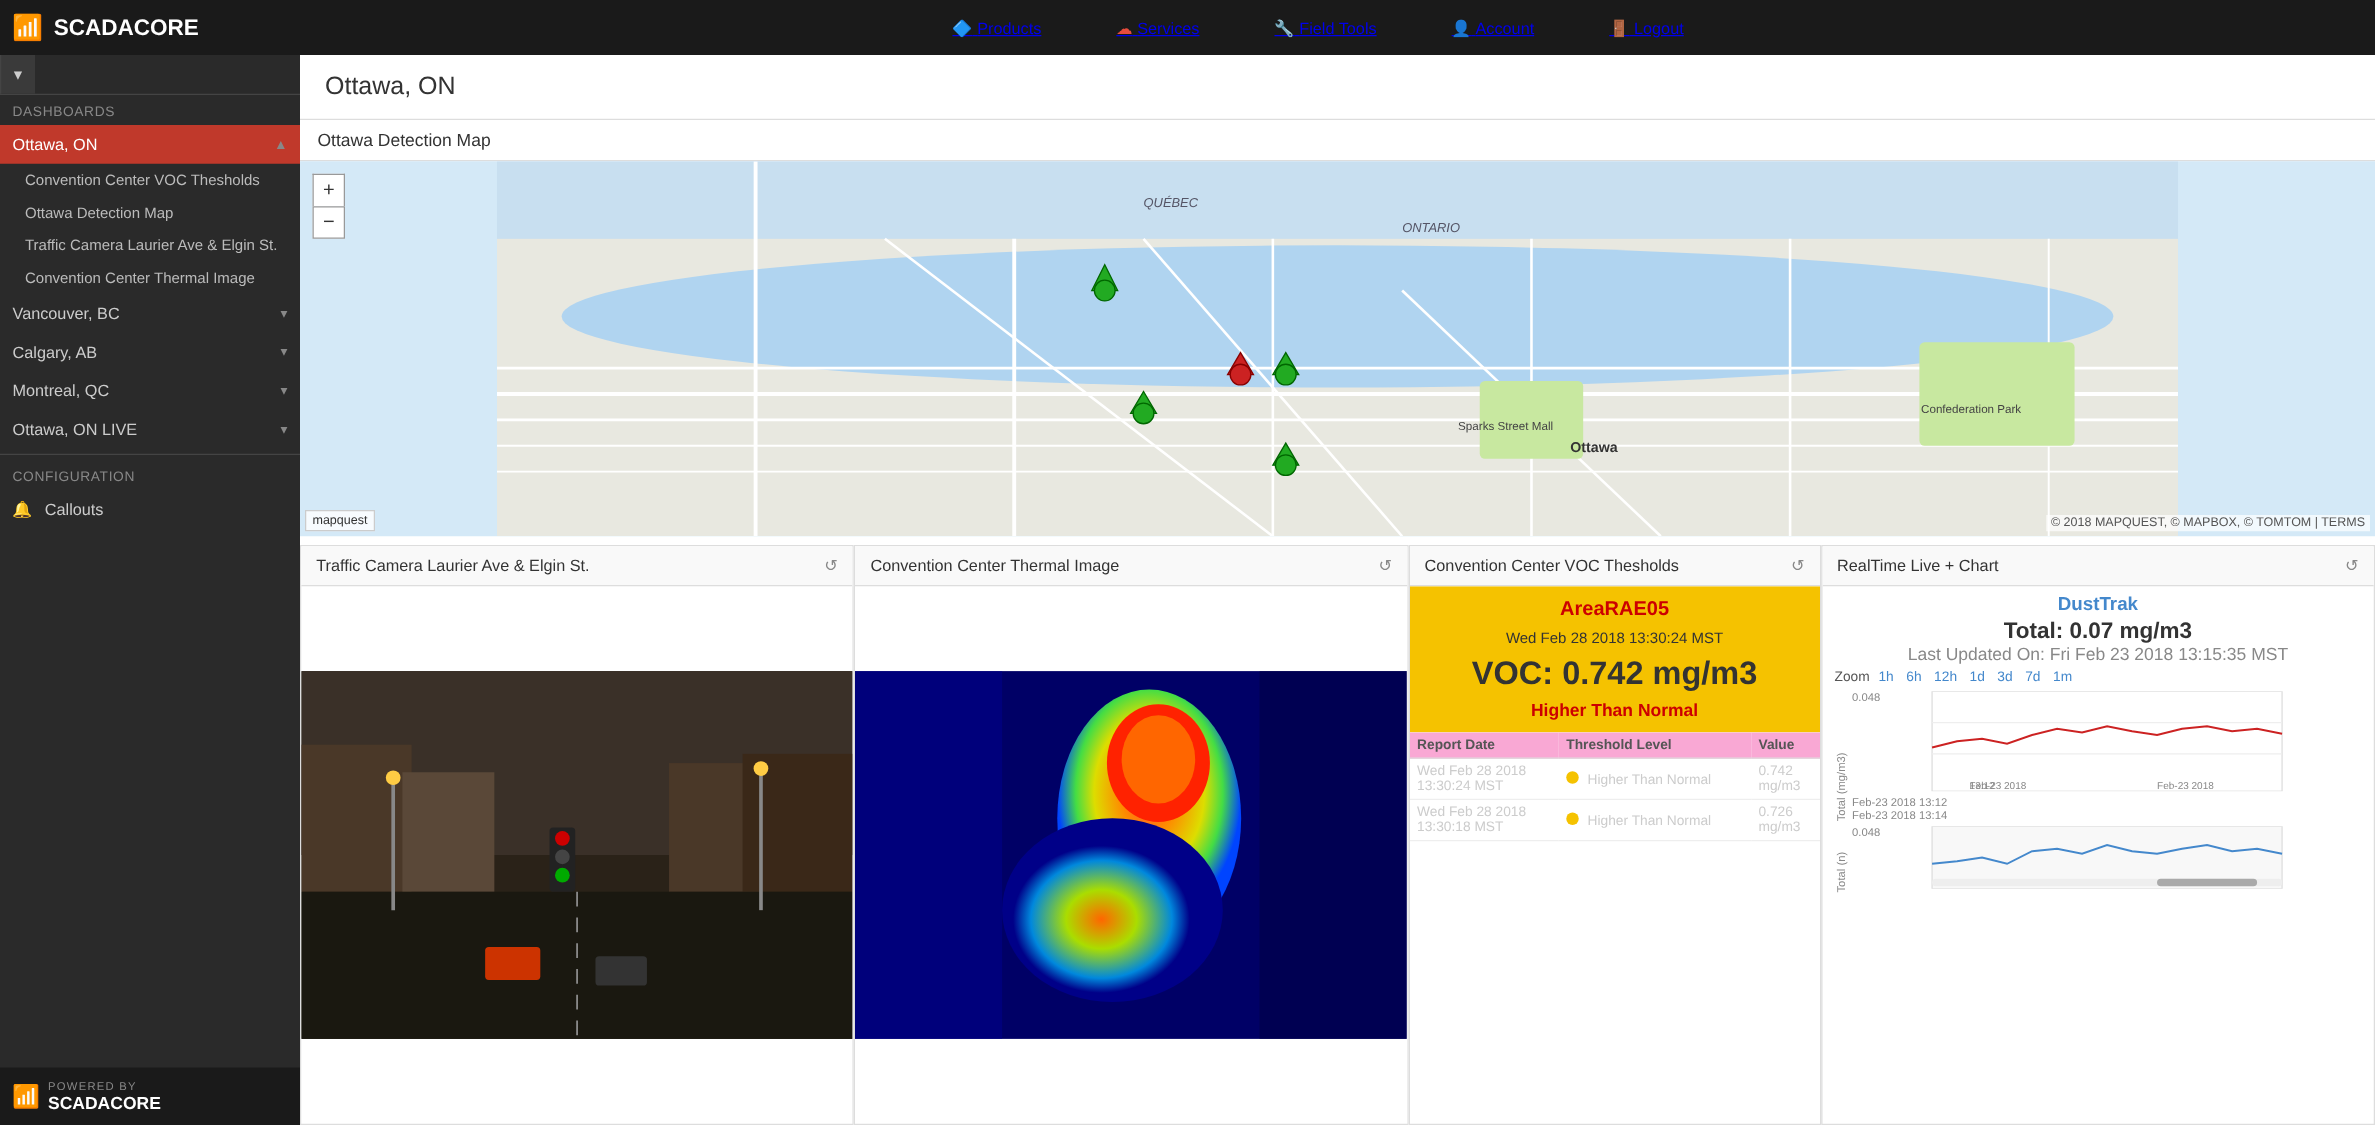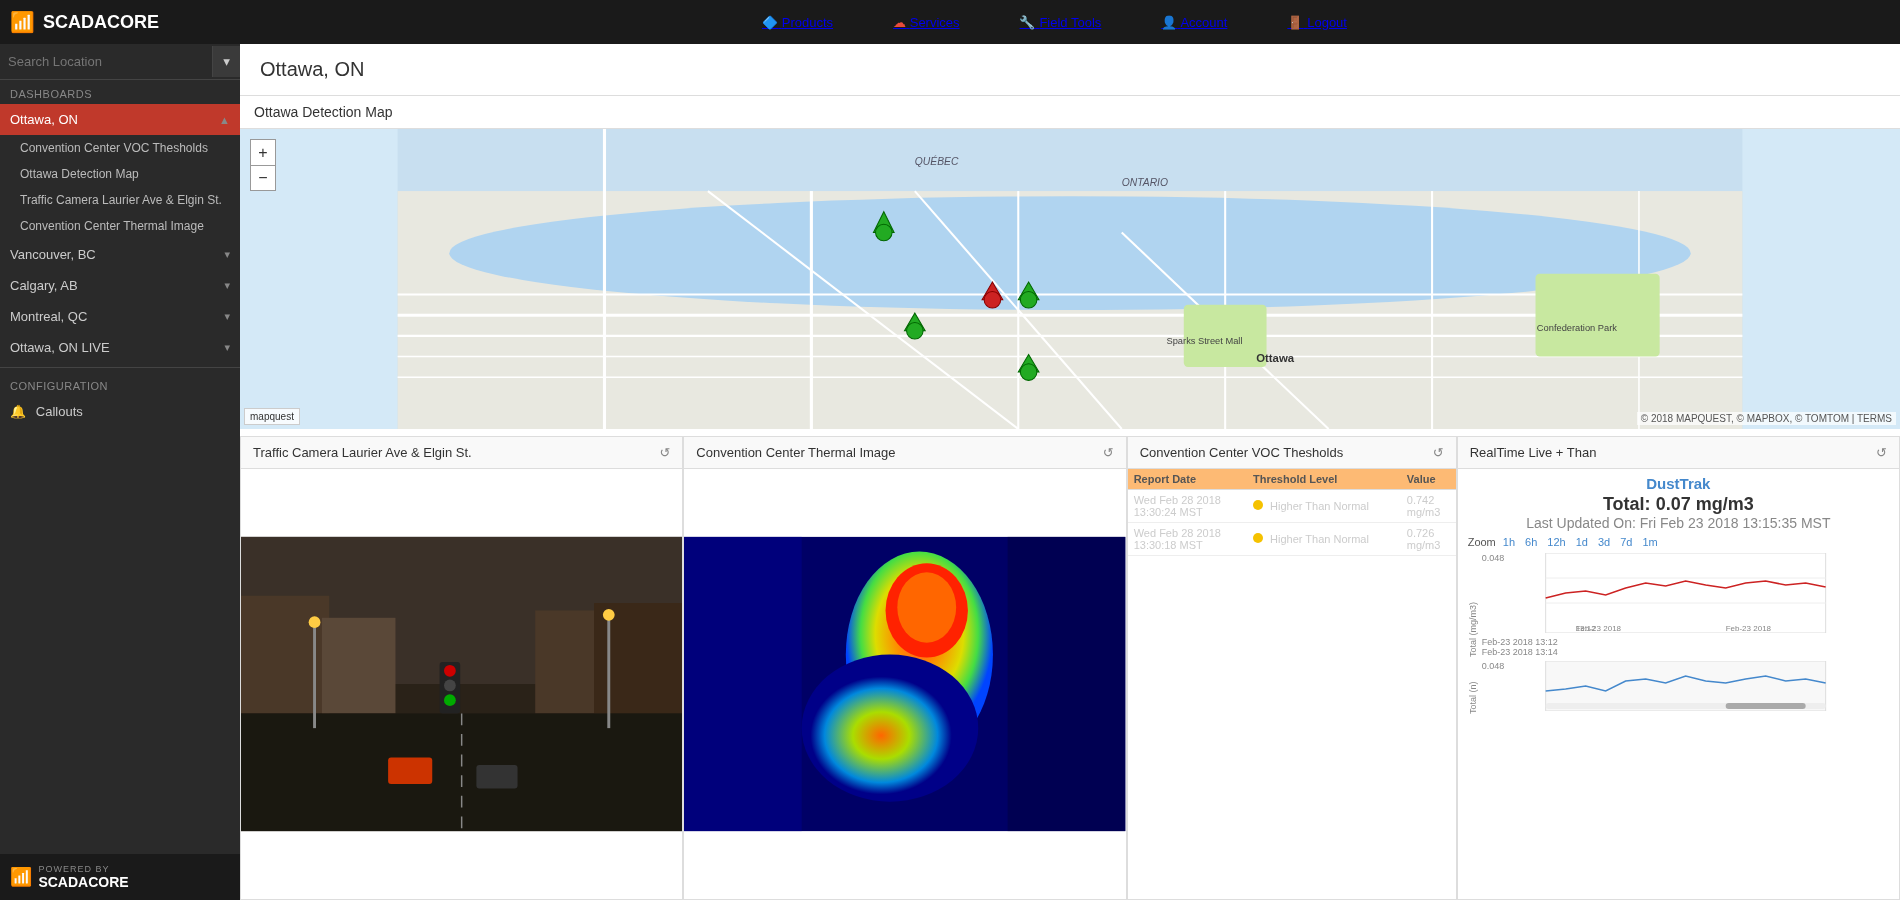--- a/index.html
+++ b/index.html
@@ -84,21 +84,21 @@
     .panel-header .panel-icon { color: #888; cursor: pointer; }
     .panel-body { flex: 1; overflow: hidden; position: relative; }
 
     
     .voc-panel-body { background: #f5c200; padding: 10px; display: flex; flex-direction: column; gap: 6px; }
     .voc-title { color: #cc0000; font-size: 16px; font-weight: bold; text-align: center; }
     .voc-datetime { color: #333; font-size: 12px; text-align: center; }
     .voc-value { color: #333; font-size: 26px; font-weight: bold; text-align: center; }
     .voc-status { color: #cc0000; font-size: 14px; font-weight: bold; text-align: center; }
     .voc-table { background: #fff; width: 100%; border-collapse: collapse; font-size: 11px; }
-    .voc-table th { background: #fdba74; padding: 4px 6px; text-align: left; color: #555; border-bottom: 1px solid #ddd; }
+    .voc-table th { background: #f9a8d4; padding: 4px 6px; text-align: left; color: #555; border-bottom: 1px solid #ddd; }
     .voc-table td { padding: 4px 6px; border-bottom: 1px solid #eee; }
     .dot-yellow { display: inline-block; width: 10px; height: 10px; background: #f5c200; border-radius: 50%; margin-right: 4px; }
 
     
     .chart-panel-body { padding: 6px 10px; }
     .chart-title { color: #4488cc; font-size: 15px; font-weight: bold; text-align: center; margin-bottom: 2px; }
     .chart-total { color: #333; font-size: 18px; font-weight: bold; text-align: center; }
     .chart-updated { font-size: 14px; color: #888; text-align: center; }
     .zoom-controls { display: flex; gap: 4px; align-items: center; margin: 4px 0; }
     .zoom-label { font-size: 11px; color: #555; text-align: right; }
@@ -135,21 +135,20 @@
       <span>🚪</span>
       <span>Logout</span>
     </a>
   </div>
 </nav>
 
 <div class="main-layout">
 
   <aside class="sidebar">
     <div class="sidebar-search">
-      <input type="text" placeholder="Search Location" style="">
       <button class="dropdown-btn">▾</button>
     </div>
 
     <div class="sidebar-section-label">DASHBOARDS</div>
 
     <div class="sidebar-item active">
       <span>Ottawa, ON</span>
       <span class="chevron">▲</span>
     </div>
     <div class="sidebar-sub-item">Convention Center VOC Thesholds</div>
@@ -334,20 +333,29 @@
           </svg>
         </div>
       </div>
 
       <div class="panel" style="min-width:300px;max-width:330px;">
         <div class="panel-header">
           <span>Convention Center VOC Thesholds</span>
           <span class="panel-icon">↺</span>
         </div>
         <div class="panel-body">
+          <div class="voc-panel-body">
+            <div class="voc-title">AreaRAE05</div>
+            <div class="voc-datetime">Wed Feb 28 2018 13:30:24 MST</div>
+            <div class="voc-value">
+              <span>VOC:</span>
+              <span>0.742 mg/m3</span>
+            </div>
+            <div class="voc-status">Higher Than Normal</div>
+          </div>
           <table class="voc-table">
             <thead>
               <tr>
                 <th>Report Date</th>
                 <th>Threshold Level</th>
                 <th>Value</th>
               </tr>
             </thead>
             <tbody>
               <tr>
@@ -378,21 +386,21 @@
                   <span>mg/m3</span>
                 </td>
               </tr>
             </tbody>
           </table>
         </div>
       </div>
 
       <div class="panel" style="min-width:300px;">
         <div class="panel-header">
-          <span>RealTime Live + Than</span>
+          <span>RealTime Live + Chart</span>
           <span class="panel-icon">↺</span>
         </div>
         <div class="panel-body">
           <div class="chart-panel-body">
             <div class="chart-title">DustTrak</div>
             <div class="chart-total">
               <span>Total:</span>
               <span>0.07 mg/m3</span>
             </div>
             <div class="chart-updated">Last Updated On: Fri Feb 23 2018 13:15:35 MST</div>

